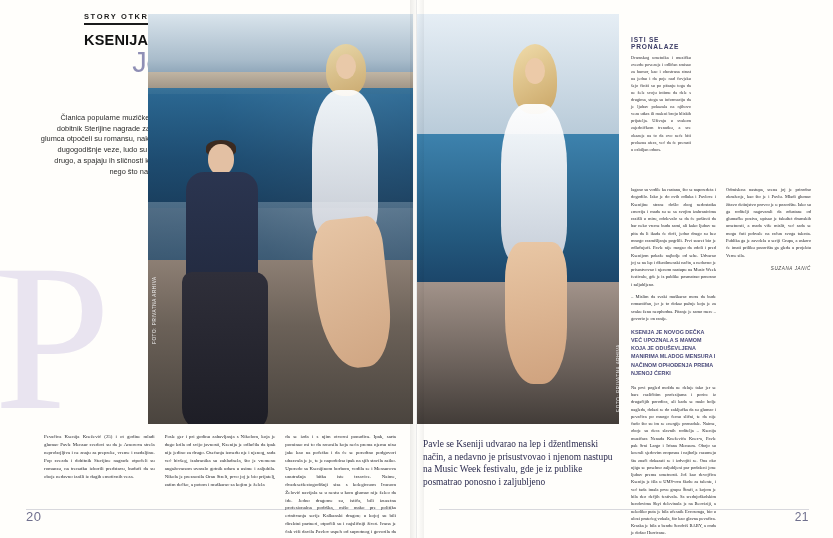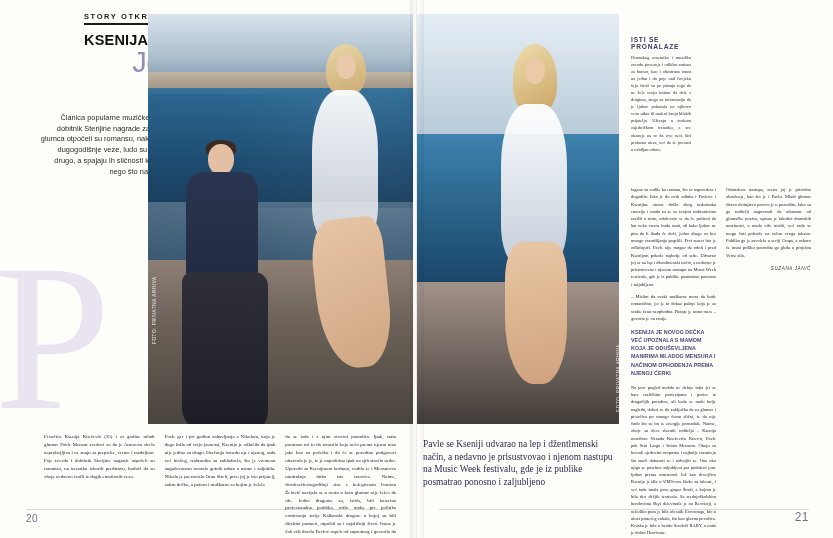--- a/index.html
+++ b/index.html
@@ -202,21 +202,21 @@
     font-family: "Liberation Serif", serif;
     font-size: 4.9px;
     line-height: 1.62;
     color: #22242a;
     text-align: justify;
     width: 111px;
   }
   .folio-left {
     position: absolute; left: 26px; bottom: 14px;
     font-family: "Liberation Sans", sans-serif;
-    font-size: 10px; color: #6f6f8d; letter-spacing: .5px;
+    font-size: 13px; color: #6f6f8d; letter-spacing: .5px;
   }
   .rule-left {
     position: absolute; left: 26px; bottom: 28px; width: 366px; height: 1px;
     background: #d8d8dd;
   }
 
   
   .photo-right {
     position: absolute;
     left: 0; top: 14px; width: 202px; height: 410px;

